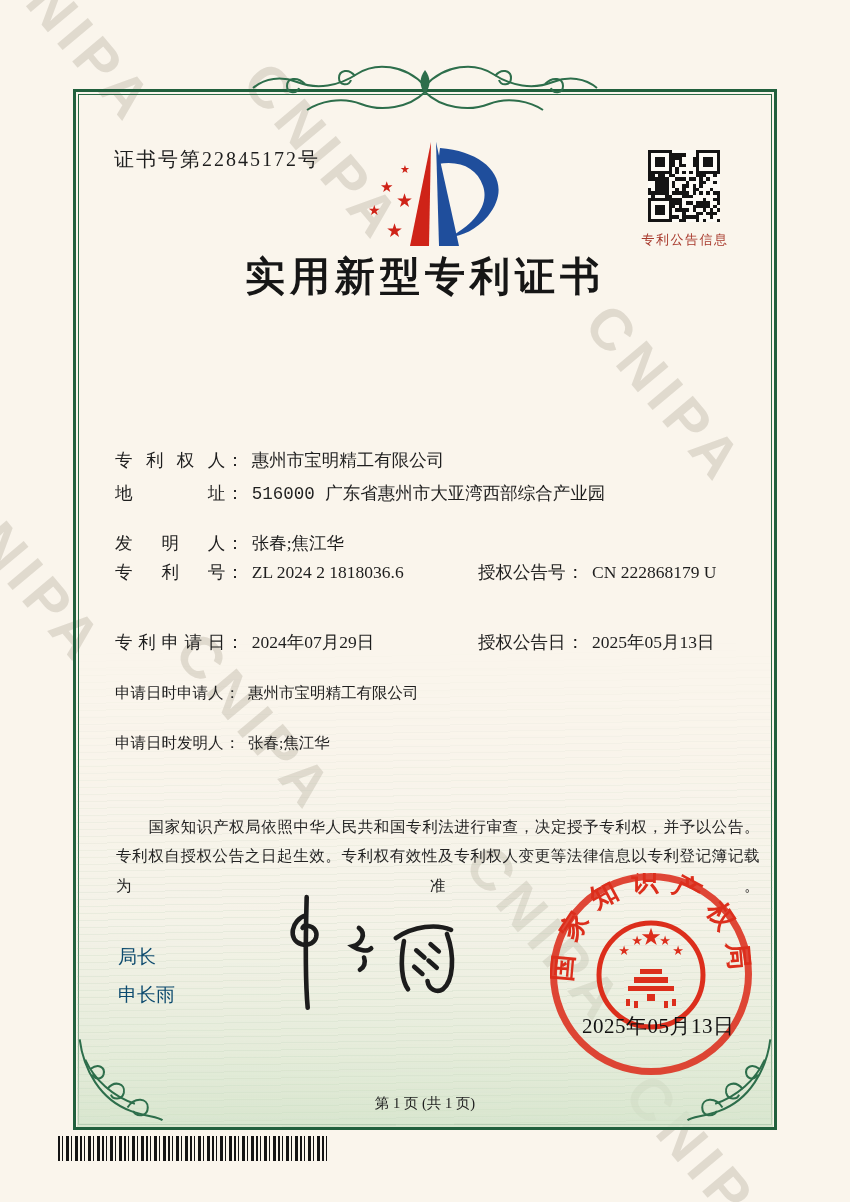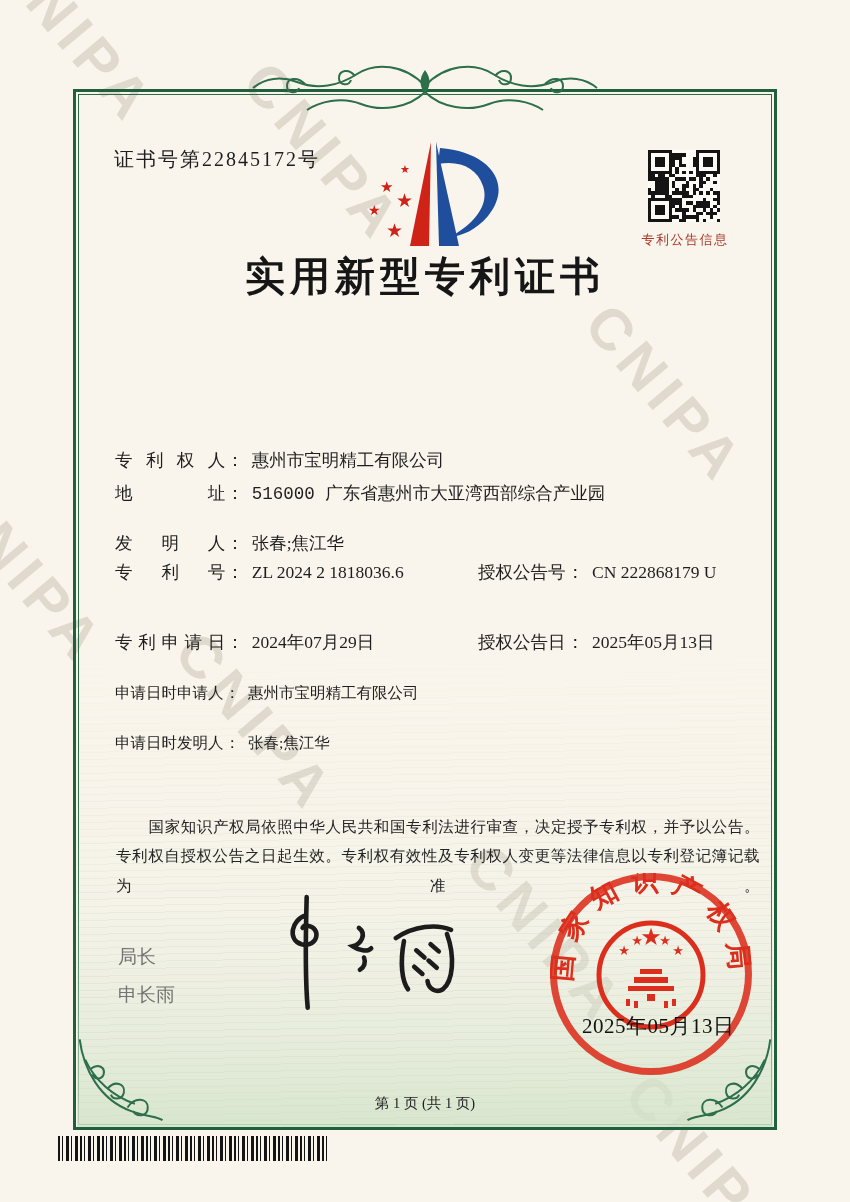--- a/index.html
+++ b/index.html
@@ -52,21 +52,21 @@
   .flabel.wide { width:auto; text-align:right; text-align-last:auto; }
   .fcolon { margin:0 8px 0 1px; }
   .col2 { position:absolute; left:363px; top:0; white-space:nowrap; }
   
   .statement { position:absolute; left:104px; top:812px; width:644px;
         font-size:15.5px; line-height:1.9; letter-spacing:0.5px; color:#242424;margin-left:12px; }
   .statement .line { text-align:justify; text-align-last:justify; }
   .statement .line.indent { text-indent:2.1em; }
   
   .signer { position:absolute; left:118px; font-size:19px;
-        font-family:"Liberation Sans","DejaVu Sans",sans-serif; color:#737373;text-align:center; }
+        font-family:"Liberation Sans","DejaVu Sans",sans-serif; color:#0c4a6e;text-align:center; }
   .signature-svg { position:absolute; left:258px; top:893px; }
   
   .seal { position:absolute; left:550px; top:873px; width:202px; height:202px; }
   .seal-ring { position:absolute; left:0; top:0; width:202px; height:202px;
         border:7px solid rgba(220,46,28,0.88); border-radius:50%; }
   .seal-svg { position:absolute; left:0; top:0; }
   .seal-date { position:absolute; left:582px; top:1012px; font-size:21px; color:#111;
         letter-spacing:0.5px; white-space:nowrap; }
   
   .page-num { position:absolute; left:0; top:1094px; width:850px; text-align:center; font-size:14.5px; }

